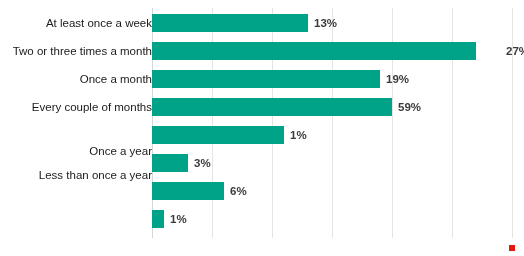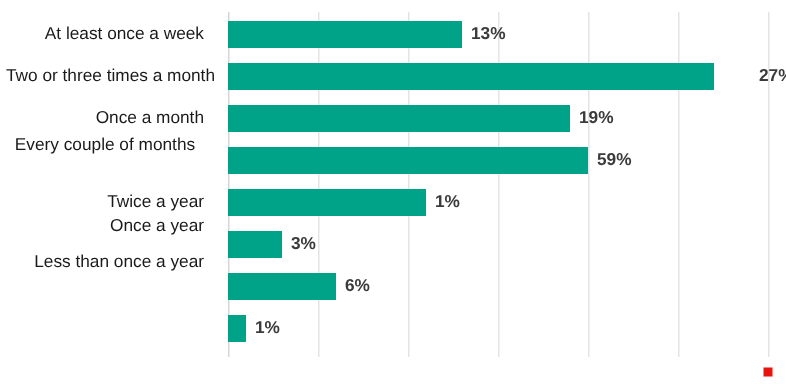--- a/index.html
+++ b/index.html
@@ -75,21 +75,21 @@
     position: absolute;
     right: 0;
     top: 6px;
     height: 18px;
     line-height: 18px;
     width: 148px;
     text-align: right;
     font-size: 11.5px;
     color: #1a1a1a;
     white-space: nowrap;
-    padding-right: 16px;
+    padding-right: 0;
     box-sizing: border-box;
   }
   .cat-axis {
     position: absolute;
     left: 0;
     top: 8px;
     width: 152px;
     height: 230px;
   }
   .corner-marker {
@@ -103,22 +103,21 @@
 </style>
 </head>
 <body>
 
 <div id="chart-root">
 
   <div class="cat-axis">
       <div class="cat-label" style="top: 6px;">At least once a week</div>
       <div class="cat-label" style="top: 34px;">Two or three times a month</div>
       <div class="cat-label" style="top: 62px;">Once a month</div>
-      <div class="cat-label" style="top: 80px; text-align: center;">Every couple of months</div>
-      <div class="cat-label" style="top: 118px;">Twice a year</div>
+      <div class="cat-label" style="top: 90px;">Every couple of months</div>
       <div class="cat-label" style="top: 134px;">Once a year</div>
       <div class="cat-label" style="top: 158px;">Less than once a year</div>
     </div>
 
   <div class="plot-area">
     <div class="gridlines">
         <div class="gridline axis" style="left: 0px;"></div>
         <div class="gridline" style="left: 60px;"></div>
         <div class="gridline" style="left: 120px;"></div>
         <div class="gridline" style="left: 180px;"></div>

